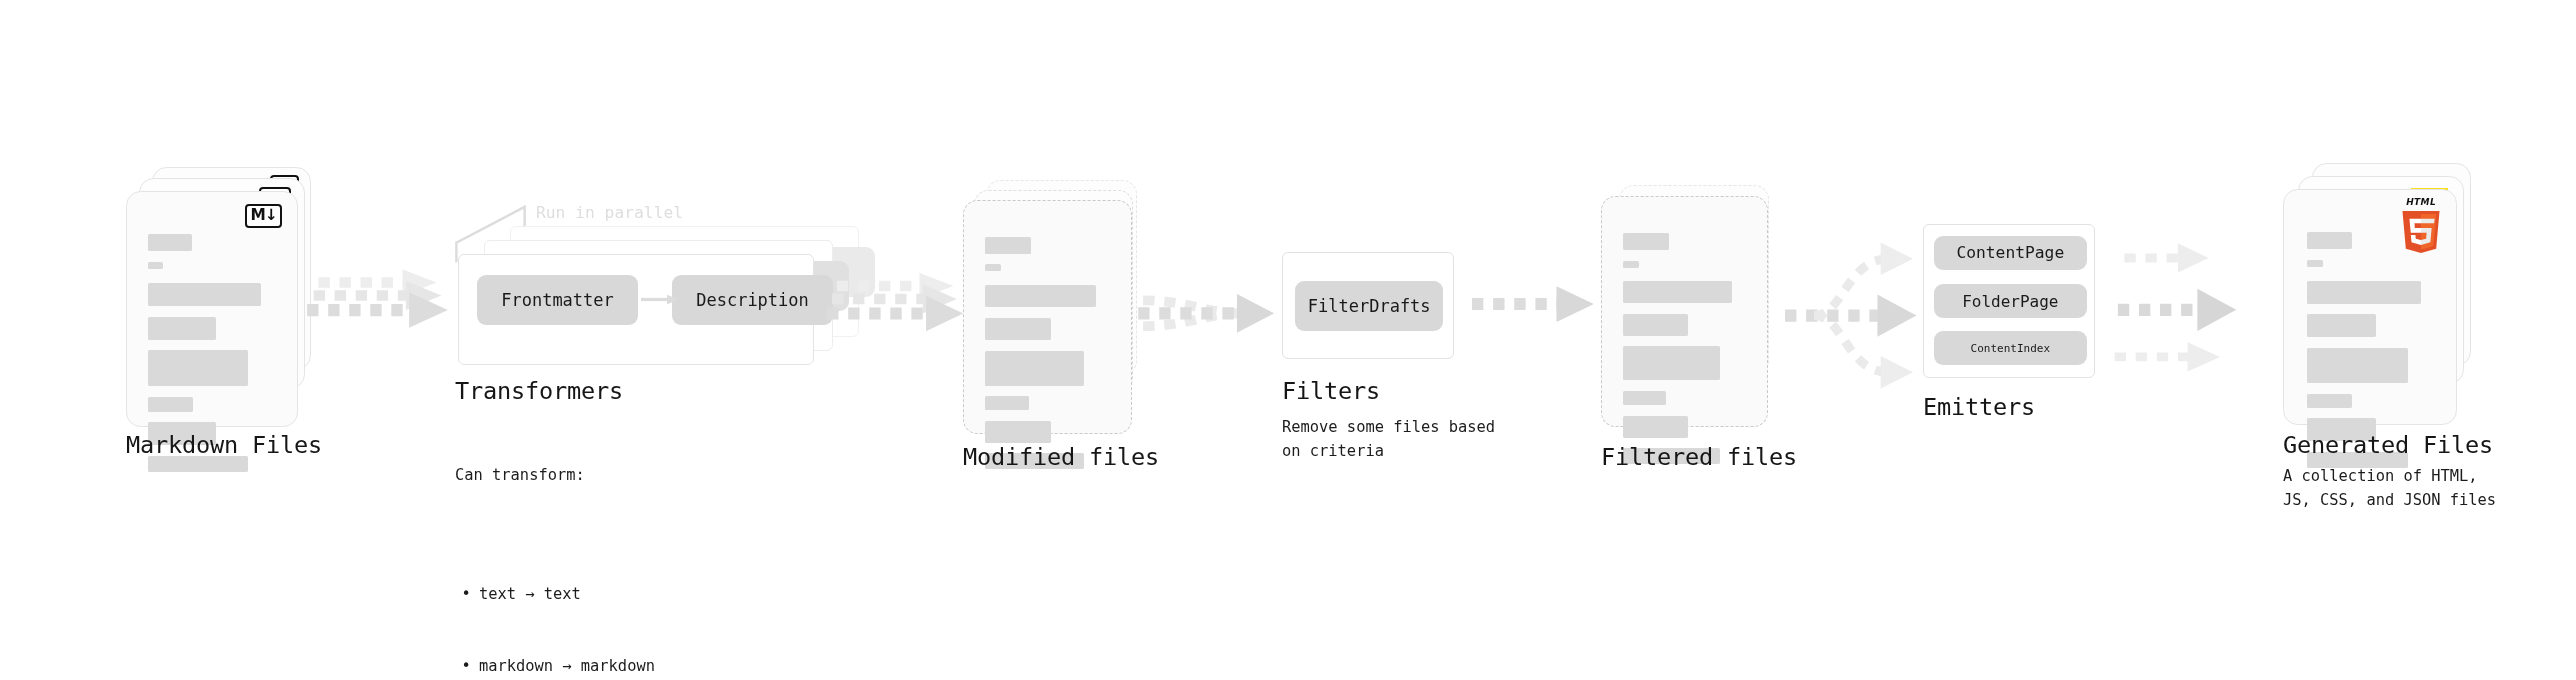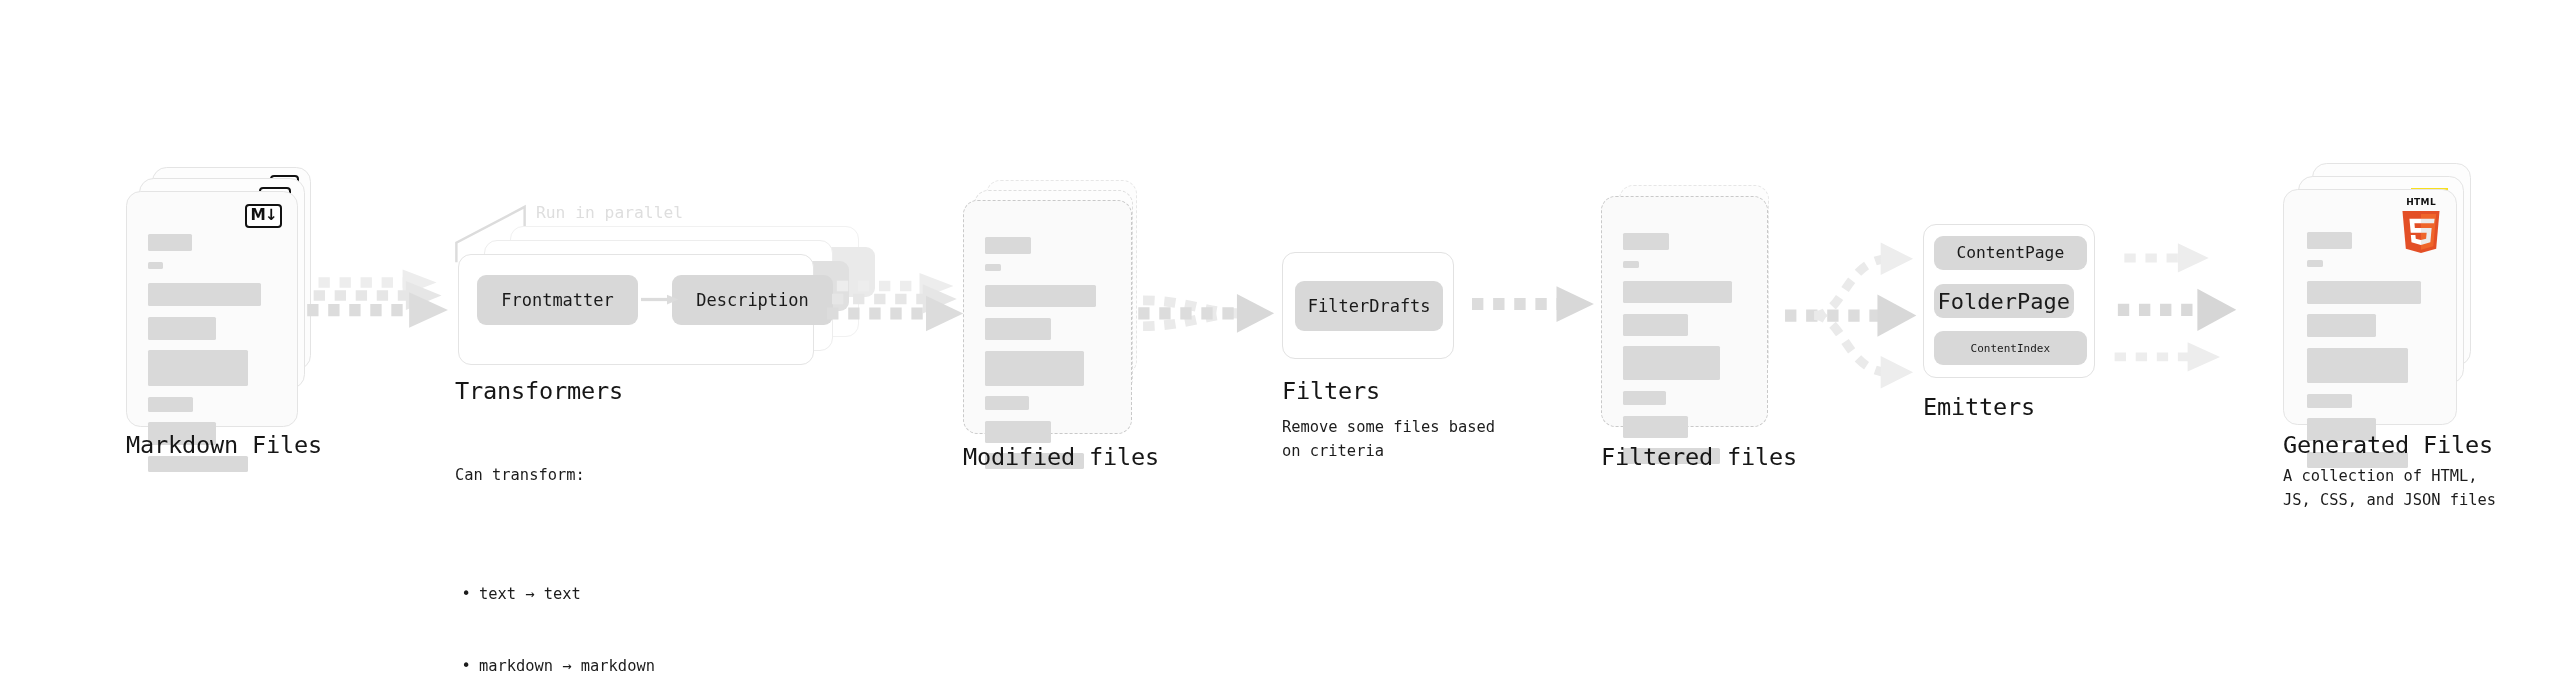--- a/index.html
+++ b/index.html
@@ -46,21 +46,21 @@
     font-family: "DejaVu Sans", "Liberation Sans", sans-serif;
     font-weight: bold; font-size: 7.3px; color: #111;
   }
   .badge-css .bluebar { width: 31px; height: 4.1px; background: #2965f1; margin-top: 1.6px; }
   .badge-js {
     position: absolute; right: 14.6px; top: 11.4px;
     width: 37px; height: 21px; background: #f7df1e;
   }
 
   
-  .badge-html5 { position: absolute; right: 11.4px; top: 8.1px; width: 47px; height: 55px; }
+  .badge-html5 { position: absolute; right: 11.4px; top: 8.1px; width: 47px; height: 55px; font-style: italic; }
   .badge-html5 .h5label {
     font-family: "DejaVu Sans", "Liberation Sans", sans-serif;
     font-weight: bold; font-size: 9px; letter-spacing: 0.4px;
     color: #111; text-align: center; line-height: 1; margin-bottom: 1.6px;
   }
 
   
   .label-title {
     position: absolute;
     font-size: 23.6px; color: #161616; letter-spacing: -0.2px; white-space: nowrap;
@@ -70,21 +70,21 @@
     font-size: 15.4px; color: #1c1c1c; line-height: 1.55; white-space: pre;
   }
   .label-sub ul { list-style: none; }
   .label-sub li::before { content: "\2022"; margin-right: 8.1px; }
   .label-sub li { margin-left: 6.5px; }
 
   
   .modbox {
     position: absolute;
     border: 1.6px solid #e2e2e2;
-    border-radius: 13px;
+    border-radius: 6px;
     background: #ffffff;
     text-decoration: underline;
   }
   .chip {
     position: absolute;
     background: #d8d8d8;
     border-radius: 9px;
     display: flex; align-items: center; justify-content: center;
     font-size: 17px; color: #1a1a1a; white-space: nowrap;
   }
@@ -264,21 +264,21 @@
     <line class="dash" x1="0" y1="92" x2="118" y2="92" stroke="#dcdcdc" stroke-width="15"></line>
     <polygon points="114,66 162,92 114,118" fill="#d8d8d8"></polygon>
     <path class="dash" d="M 36 92 C 72 92, 76 22, 128 22" stroke="#eaeaea" stroke-width="11"></path>
     <polygon points="118,2 158,22 118,42" fill="#ededed"></polygon>
     <path class="dash" d="M 36 92 C 72 92, 76 162, 128 162" stroke="#eaeaea" stroke-width="11"></path>
     <polygon points="118,142 158,162 118,182" fill="#ededed"></polygon>
   </svg>
 
   <div class="modbox" style="left:1923px; top:224px; width:172px; height:154px;">
     <div class="chip" style="left:9.8px; top:10.6px; width:153px; height:34px; font-size:16.3px;">ContentPage</div>
-    <div class="chip" style="left:9.8px; top:59px; width:140px; height:34px; font-size:22px;">FolderPage</div>
+    <div class="chip" style="left:9.8px; top:59px; width:153px; height:34px; font-size:16px;">FolderPage</div>
     <div class="chip" style="left:9.8px; top:106px; width:153px; height:34px; font-size:11px;">ContentIndex</div>
   </div>
 
   <div class="label-title" style="left:1923px; top:393px;">Emitters</div>
 
   <svg style="left:2113px; top:232px; width:146px; height:146px;" viewBox="0 0 180 180" width="146" height="146">
     <g>
       <line class="dash" x1="14" y1="32" x2="84" y2="32" stroke="#ededed" stroke-width="11"></line>
       <polygon points="80,14 118,32 80,50" fill="#ededed"></polygon>
     </g>

